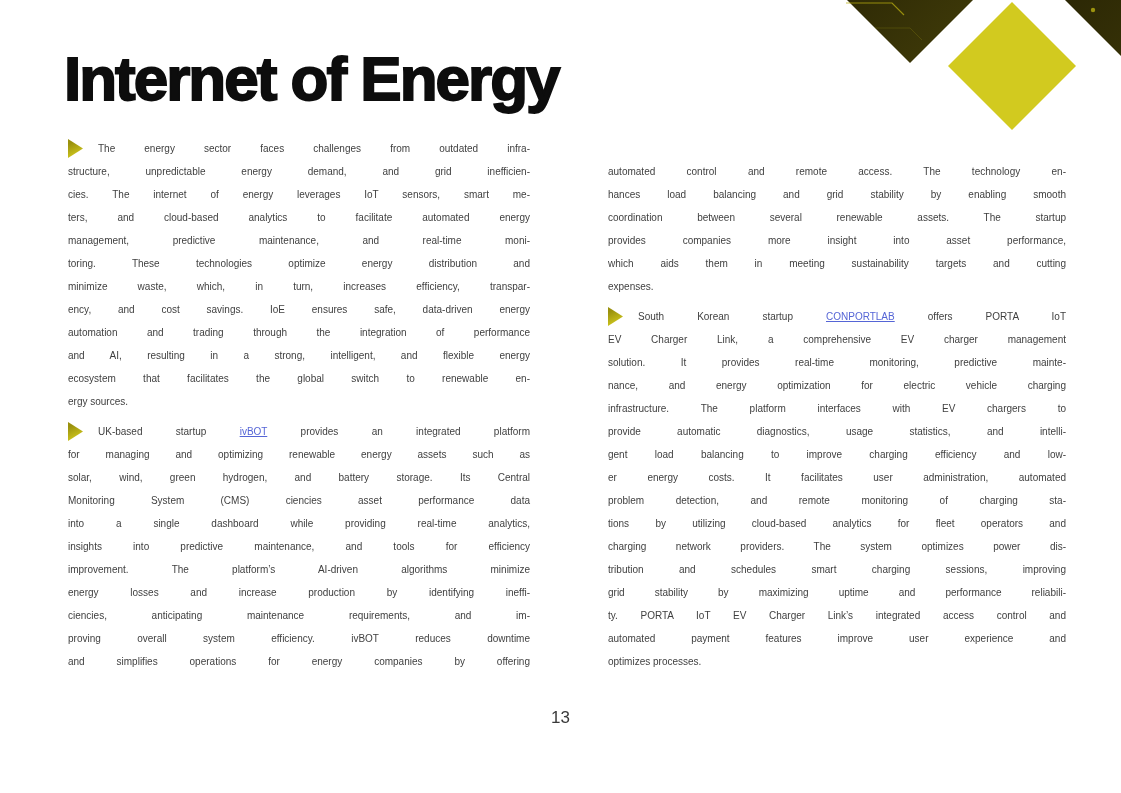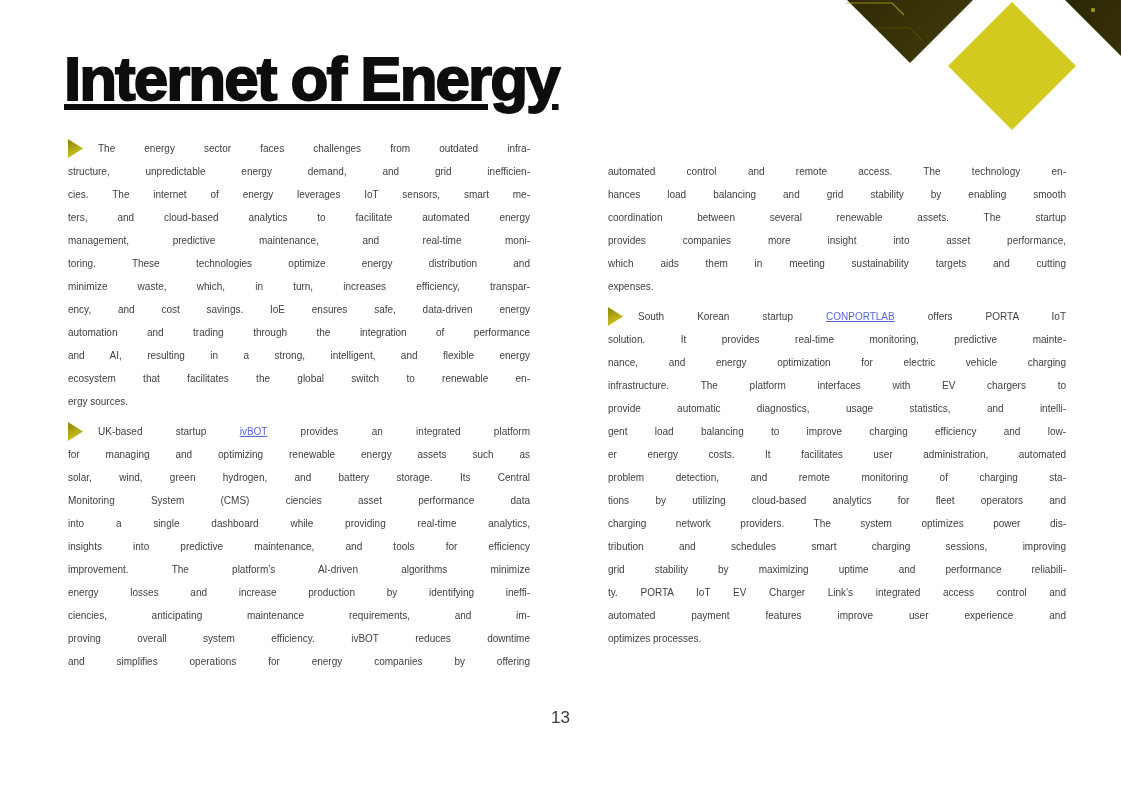--- a/index.html
+++ b/index.html
@@ -23,21 +23,20 @@
   .page-title {
     position: absolute;
     left: 64px; top: 48px;
     font-size: 62px;
     font-weight: 700;
     letter-spacing: -2px;
     color: var(--title-color, #0d0d0d);
     -webkit-text-stroke: 1.8px var(--title-color, #0d0d0d);
     white-space: nowrap;
     line-height: 1;
-    text-decoration: underline;
   }
   .column {
     position: absolute;
     font-size: 10px;
     color: var(--body-color, #3f3f3f);
   }
   .column-left  { left: 68px;  top: 137px; width: 462px; }
   .column-right { left: 590px; top: 160px; width: 458px; margin-left: 18px; }
   .para { margin: 0 0 7px 0; }
   .line {
@@ -124,20 +123,21 @@
       <div class="para">
         <div class="line jl"><span>automated control and remote access. The technology en-</span></div>
         <div class="line jl"><span>hances load balancing and grid stability by enabling smooth</span></div>
         <div class="line jl"><span>coordination between several renewable assets. The startup</span></div>
         <div class="line jl"><span>provides companies more insight into asset performance,</span></div>
         <div class="line jl"><span>which aids them in meeting sustainability targets and cutting</span></div>
         <div class="line"><span>expenses.</span></div>
       </div>
       <div class="para">
         <div class="line jl first"><span class="bullet"></span><span>South Korean startup </span><a class="doclink" href="#">CONPORTLAB</a><span> offers PORTA IoT</span></div>
+        <div class="line jl"><span>EV Charger Link, a comprehensive EV charger management</span></div>
         <div class="line jl"><span>solution. It provides real-time monitoring, predictive mainte-</span></div>
         <div class="line jl"><span>nance, and energy optimization for electric vehicle charging</span></div>
         <div class="line jl"><span>infrastructure. The platform interfaces with EV chargers to</span></div>
         <div class="line jl"><span>provide automatic diagnostics, usage statistics, and intelli-</span></div>
         <div class="line jl"><span>gent load balancing to improve charging efficiency and low-</span></div>
         <div class="line jl"><span>er energy costs. It facilitates user administration, automated</span></div>
         <div class="line jl"><span>problem detection, and remote monitoring of charging sta-</span></div>
         <div class="line jl"><span>tions by utilizing cloud-based analytics for fleet operators and</span></div>
         <div class="line jl"><span>charging network providers. The system optimizes power dis-</span></div>
         <div class="line jl"><span>tribution and schedules smart charging sessions, improving</span></div>

